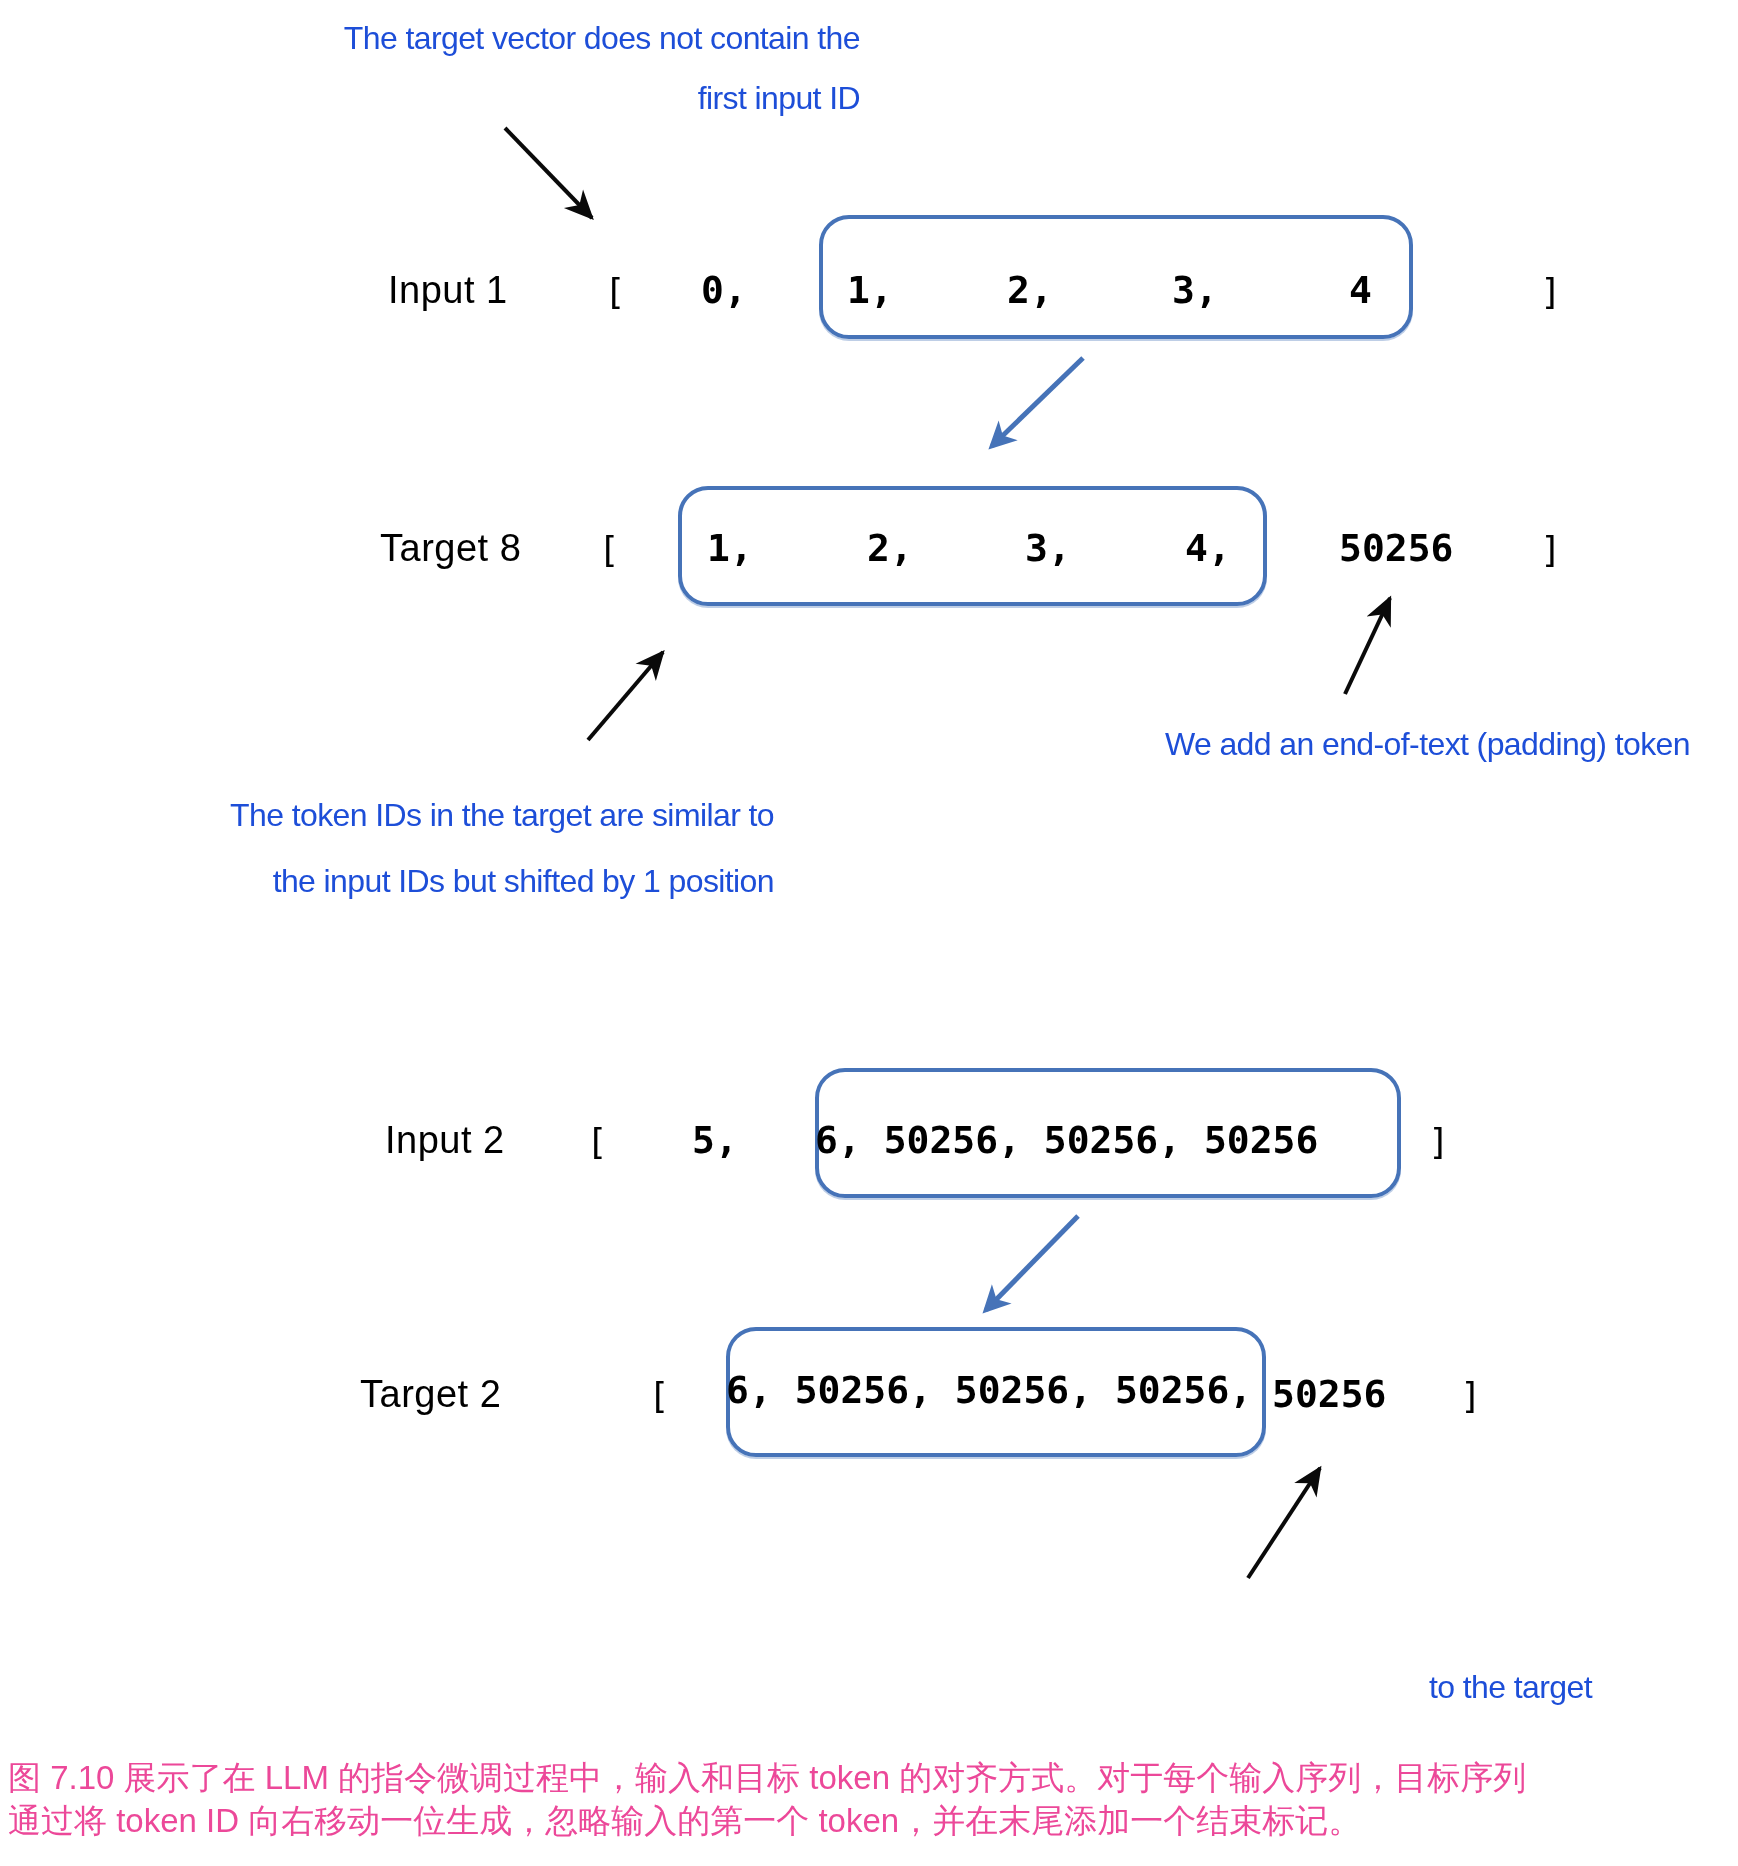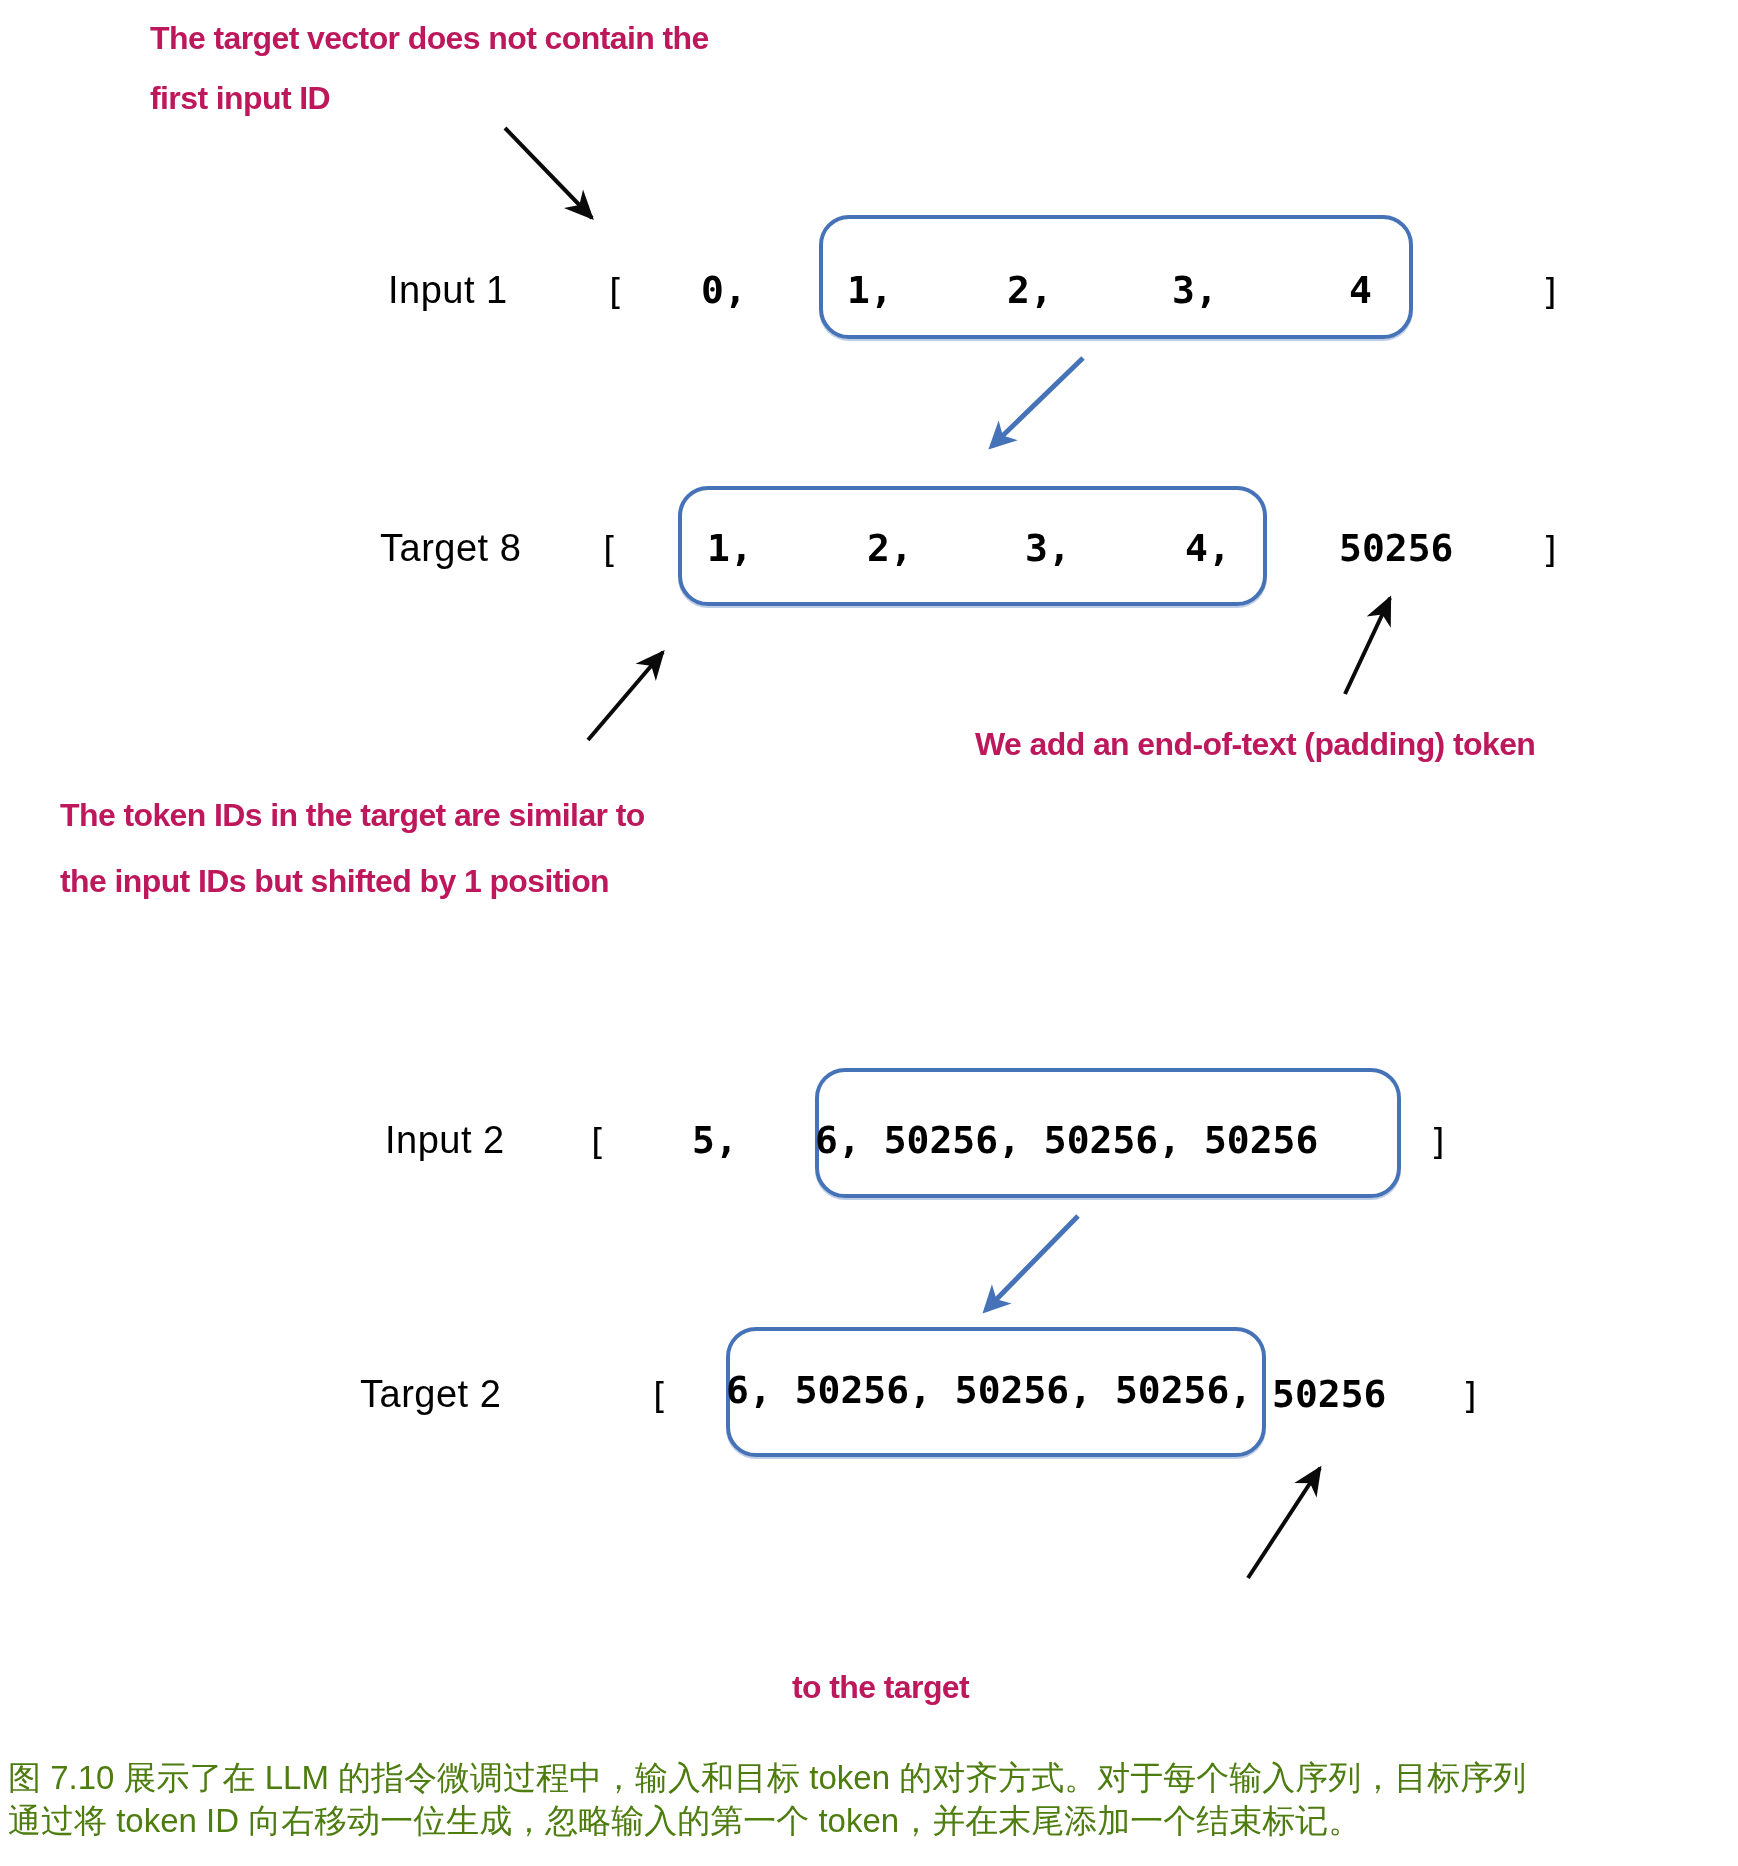--- a/index.html
+++ b/index.html
@@ -7,26 +7,26 @@
     position:relative;
     width:1738px;height:1866px;
     background:#ffffff;
     overflow:hidden;
     font-family:"Liberation Sans", sans-serif;
     color:#000;
   }
   
   .anno{
     position:absolute;
-    font-weight:bold;
+    font-weight:normal;
     font-size:32px;
     letter-spacing:-0.6px;
-    text-align:left;
+    text-align:right;
     line-height:60px;
-    color:#be185d;
+    color:#1d4ed8;
     white-space:nowrap;
   }
   
   .rowlabel{
     position:absolute;
     font-size:38px;
     font-weight:400;
     letter-spacing:0.5px;
     line-height:46px;
     white-space:nowrap;
@@ -63,21 +63,21 @@
     font-size:38px;
     white-space:pre;
   }
   
   .caption{
     position:absolute;
     left:8px;top:1756px;
     width:1726px;
     font-size:33px;
     line-height:43px;
-    color:#4d7c0f;
+    color:#ec4899;
     text-align:left;
   }
   svg.arrows{
     position:absolute;left:0;top:0;
     pointer-events:none;
   }
 </style>
 </head>
 <body>
 

